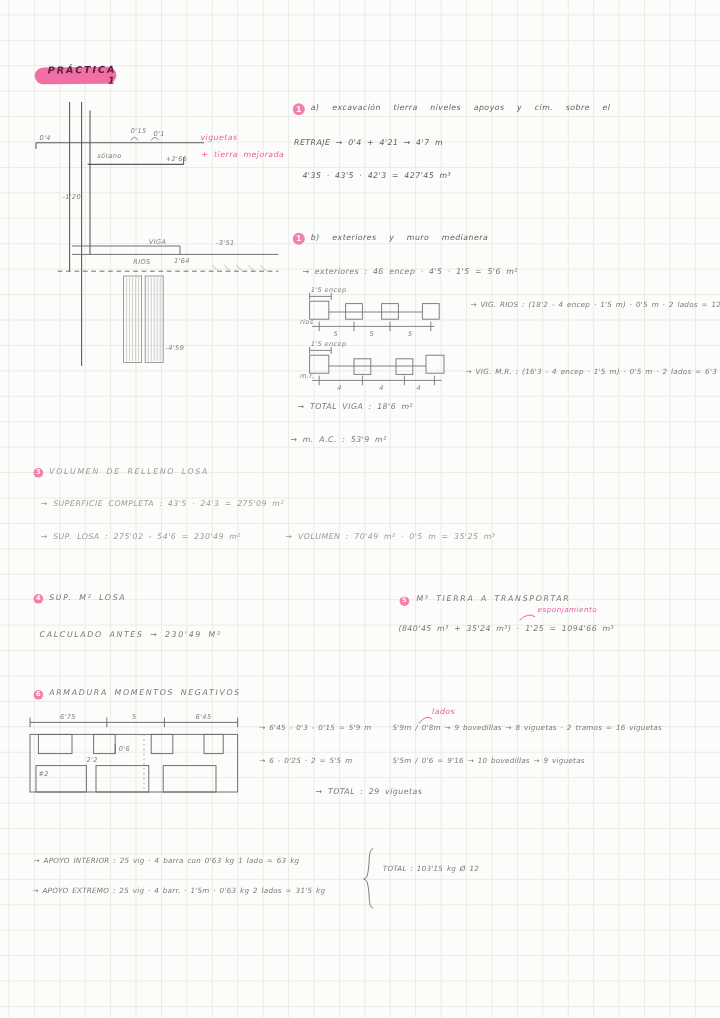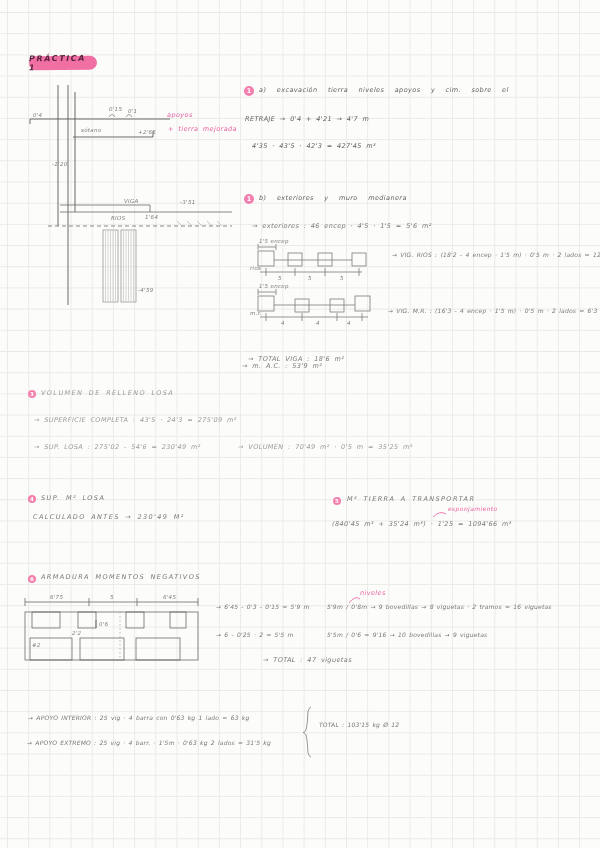--- a/index.html
+++ b/index.html
@@ -6,20 +6,21 @@
   body{background:#fff}
   .page{
     position:relative;width:600px;height:848px;overflow:hidden;
     background-color:#fcfcfa;
     background-image:
       linear-gradient(to right,#eaeae7 1px,transparent 1px),
       linear-gradient(to bottom,#eaeae7 1px,transparent 1px);
     background-size:21.2px 21.2px;
     background-position:7px 12px;
     font-family:"DejaVu Sans",sans-serif;
+    text-align:right;
   }
   .abs{position:absolute}
   .hw{position:absolute;font-style:italic;font-size:6.5px;color:#8f8f8f;
       letter-spacing:.4px;word-spacing:2px;white-space:nowrap;line-height:1}
   .hw.dark{color:#5e5e5e}
   .hw.mid{color:#787878}
   .hw.light{color:#9a9a9a}
   .hw.caps{text-transform:uppercase;letter-spacing:1.4px}
   .hw.sparse{word-spacing:8px}
   .hw.tiny{font-size:6px;letter-spacing:.2px;word-spacing:1px}
@@ -93,21 +94,21 @@
       <text x="56" y="54">sótano</text>
       <text x="113" y="56">+2'65</text>
       <text x="27" y="88">-1'20</text>
       <text x="99" y="125">VIGA</text>
       <text x="86" y="142">RIOS</text>
       <text x="120" y="141">1'64</text>
       <text x="155" y="126">-3'51</text>
       <text x="113" y="214">-4'59</text>
     </g>
   </svg>
-  <span class="hw pink" style="left:167px;top:112px">apoyos</span>
+  <span class="hw pink" style="left:167px;top:112px">viguetas</span>
   <span class="hw pink" style="left:168px;top:126px">+ tierra mejorada</span>
 
   <div class="num" style="left:244px;top:86px">1</div>
   <span class="hw dark sparse" style="left:259px;top:87px">a) excavación tierra niveles apoyos y cim. sobre el</span>
   <span class="hw dark" style="left:245px;top:116px">RETRAJE  →  0'4 + 4'21  →  4'7 m</span>
   <span class="hw dark" style="left:252px;top:143px">4'35 · 43'5 · 42'3  =  427'45 m³</span>
 
   <div class="num" style="left:244px;top:194px">1</div>
   <span class="hw dark sparse" style="left:259px;top:195px">b) exteriores y muro medianera</span>
   <span class="hw mid" style="left:252px;top:223px">→ exteriores :  46 encep · 4'5 · 1'5 = 5'6 m²</span>
@@ -150,44 +151,44 @@
     </g>
     <text x="9" y="50">1'5 encep</text>
     <text x="0" y="77" font-size="4.5">m.r.</text>
     <text x="31" y="87">4</text>
     <text x="66" y="87">4</text>
     <text x="97" y="87">4</text>
   </svg>
 
   <span class="hw mid tiny" style="left:392px;top:252px">→ VIG. RIOS : (18'2 - 4 encep · 1'5 m) · 0'5 m · 2 lados = 12'3 m²</span>
   <span class="hw mid tiny" style="left:388px;top:308px">→ VIG. M.R. : (16'3 - 4 encep · 1'5 m) · 0'5 m · 2 lados = 6'3 m²</span>
-  <span class="hw mid" style="left:248px;top:356px">→ TOTAL  VIGA :  18'6 m²</span>
+  <span class="hw mid" style="left:248px;top:336px">→ TOTAL  VIGA :  18'6 m²</span>
   <span class="hw mid" style="left:242px;top:363px">→ m. A.C. :  53'9 m²</span>
 
   <div class="num small" style="left:28px;top:390px">3</div>
   <span class="hw light caps" style="left:41px;top:390px">VOLUMEN  DE  RELLENO  LOSA</span>
   <span class="hw light" style="left:34px;top:417px">→ SUPERFICIE  COMPLETA :  43'5 · 24'3  =  275'09 m²</span>
   <span class="hw light" style="left:34px;top:444px">→ SUP.  LOSA :  275'02 - 54'6  =  230'49 m²</span>
   <span class="hw light" style="left:238px;top:444px">→ VOLUMEN :  70'49 m² · 0'5 m  =  35'25 m³</span>
 
   <div class="num small" style="left:28px;top:495px">4</div>
   <span class="hw mid caps" style="left:41px;top:495px">SUP.  M²  LOSA</span>
-  <span class="hw mid caps" style="left:33px;top:514px">CALCULADO   ANTES   →   230'49 m²</span>
+  <span class="hw mid caps" style="left:33px;top:526px">CALCULADO   ANTES   →   230'49 m²</span>
 
   <div class="num small" style="left:333px;top:497px">5</div>
   <span class="hw mid caps" style="left:347px;top:496px">M³  TIERRA  A  TRANSPORTAR</span>
   <span class="hw pink" style="left:448px;top:506px;font-size:6px">esponjamiento</span>
   <svg class="abs" style="left:432px;top:509px" width="16" height="10">
     <path d="M1,8 q7,-7 13,-3" fill="none" stroke="#e85da0" stroke-width="0.8"></path>
   </svg>
   <span class="hw mid" style="left:332px;top:521px">(840'45 m³ + 35'24 m³) · 1'25  =  1094'66 m³</span>
 
   <div class="num small" style="left:28px;top:575px">6</div>
   <span class="hw mid caps" style="left:41px;top:574px">ARMADURA  MOMENTOS  NEGATIVOS</span>
-  <span class="hw pink" style="left:360px;top:590px">niveles</span>
+  <span class="hw pink" style="left:360px;top:590px">lados</span>
   <svg class="abs" style="left:348px;top:594px" width="14" height="10">
     <path d="M1,9 q6,-8 11,-4" fill="none" stroke="#e85da0" stroke-width="0.8"></path>
   </svg>
 
   <svg class="abs" style="left:20px;top:590px" width="190" height="85">
     <g stroke="#6b6b6b" stroke-width="0.8" fill="none">
       <line x1="5" y1="12" x2="178" y2="12"></line>
       <line x1="5" y1="8" x2="5" y2="16"></line>
         <line x1="69" y1="8" x2="69" y2="16"></line>
       <line x1="117" y1="8" x2="117" y2="16"></line>
@@ -210,21 +211,21 @@
     <text x="143" y="9">6'45</text>
     <text x="79" y="36" font-size="4.5">0'6</text>
     <text x="52" y="45" font-size="4.5">2'2</text>
     <text x="12" y="57" font-size="4.5">#2</text>
   </svg>
 
   <span class="hw mid tiny" style="left:216px;top:604px">→ 6'45 - 0'3 - 0'15 = 5'9 m</span>
   <span class="hw mid tiny" style="left:327px;top:604px">5'9m / 0'8m → 9 bovedillas → 8 viguetas · 2 tramos = 16 viguetas</span>
   <span class="hw mid tiny" style="left:216px;top:632px">→ 6 - 0'25 · 2  =  5'5 m</span>
   <span class="hw mid tiny" style="left:327px;top:632px">5'5m / 0'6 = 9'16 → 10 bovedillas  →  9 viguetas</span>
-  <span class="hw mid" style="left:263px;top:657px">→ TOTAL :  47 viguetas</span>
+  <span class="hw mid" style="left:263px;top:657px">→ TOTAL :  29 viguetas</span>
 
   <span class="hw mid tiny" style="left:28px;top:715px">→ APOYO INTERIOR :  25 vig · 4 barra con 0'63 kg  1 lado  =  63 kg</span>
   <span class="hw mid tiny" style="left:27px;top:740px">→ APOYO EXTREMO :  25 vig · 4 barr. · 1'5m · 0'63 kg  2 lados  =  31'5 kg</span>
   <svg class="abs" style="left:301px;top:706px" width="14" height="52">
     <path d="M10,1 C5,3 8,12 5,24 C4,26.5 2,26.5 2,26.5 C2,26.5 4,27 5,29 C8,41 5,49 10,51" fill="none" stroke="#7a7a7a" stroke-width="0.8"></path>
   </svg>
   <span class="hw mid tiny" style="left:319px;top:722px">TOTAL :  103'15 kg    Ø 12</span>
 
 </div>
 

